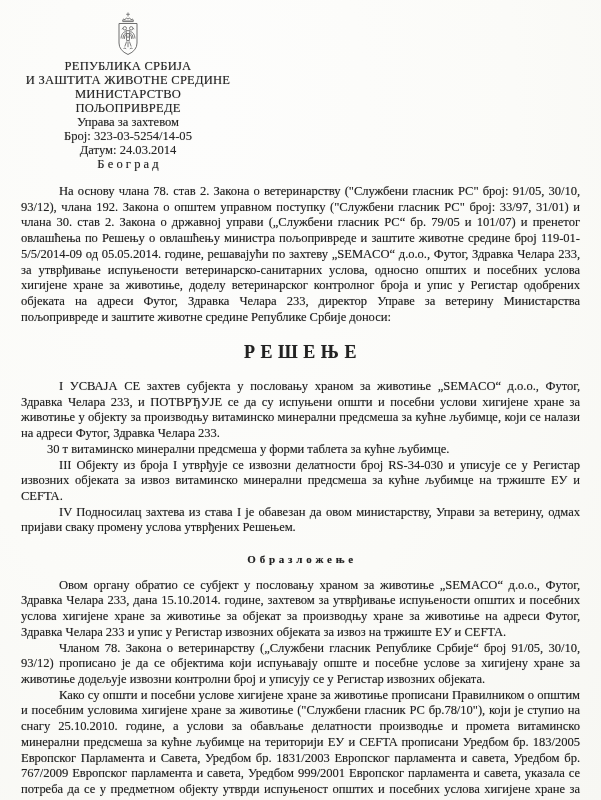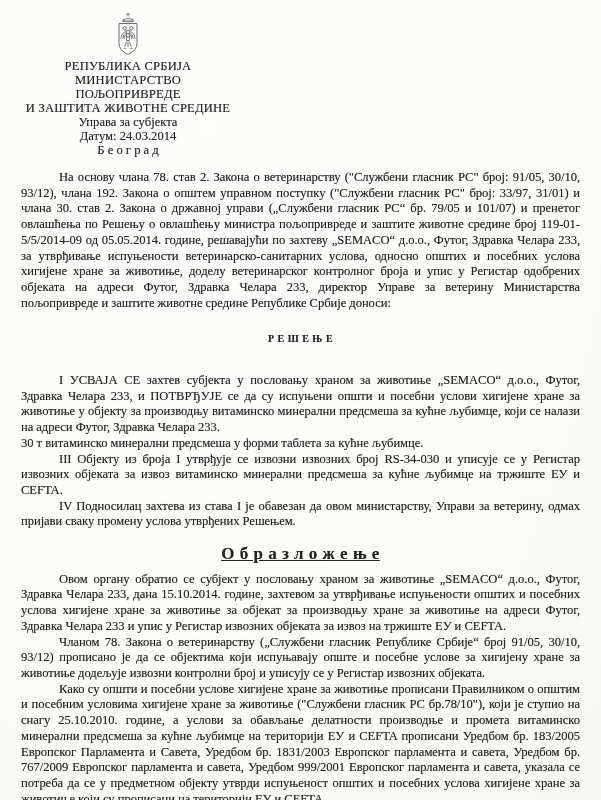--- a/index.html
+++ b/index.html
@@ -38,28 +38,28 @@
     font-size: 12.6px;
     line-height: 15.7px;
     letter-spacing: -0.05px;
     color: #222222;
   }
   .para {
     margin: 0;
     text-align: justify;
     text-indent: 38px;
   }
-  .noindent { text-indent: 0; }
+  .noindent { text-indent: 0; margin-left: 26px; }
   .heading {
     text-align: center;
     font-weight: bold;
     text-indent: 0;
   }
-  .heading-main    { margin: 20px 0 26px 0; font-size: 10px; letter-spacing: 0.5px; }
-  .heading-section { margin: 16px 0 10px 0; font-size: 17px;   letter-spacing: 0.5px; text-decoration: underline; }
+  .heading-main    { margin: 20px 0 18px 0; font-size: 18px; letter-spacing: 0.5px; }
+  .heading-section { margin: 16px 0 10px 0; font-size: 11px;   letter-spacing: 0.5px; }
   .b { font-weight: normal; }
 </style>
 </head>
 <body>
 
 <div class="page">
 
   <div class="letterhead">
 
     <svg class="emblem" width="32" height="44" viewBox="0 0 32 44" fill="none" stroke="#6f6f6f" stroke-width="0.9">
@@ -89,33 +89,34 @@
       <rect x="14.7" y="21.5" width="2.6" height="3.6"></rect>
 
       <path d="M14.6,29.5 L12.8,34.5"></path>
       <path d="M16,29.5 L16,35.2"></path>
       <path d="M17.4,29.5 L19.2,34.5"></path>
 
       <path d="M11.5,36.5 Q13,35.5 14.2,36.8"></path>
       <path d="M17.8,36.8 Q19,35.5 20.5,36.5"></path>
     </svg>
     <div class="lh-caps">РЕПУБЛИКА СРБИЈА</div>
+    <div class="lh-caps">И ЗАШТИТА ЖИВОТНЕ СРЕДИНЕ</div>
     <div class="lh-caps">МИНИСТАРСТВО ПОЉОПРИВРЕДЕ</div>
-    <div class="lh-caps">И ЗАШТИТА ЖИВОТНЕ СРЕДИНЕ</div>
-    <div>Управа за субјекта</div>
+    <div>Управа за захтевом</div>
+    <div>Број: 323-03-5254/14-05</div>
     <div>Датум: 24.03.2014</div>
     <div>Б е о г р а д</div>
   </div>
 
   <div class="body-text" id="paragraphs">
       <div class="para"><span>На основу члана 78. став 2. Закона о ветеринарству ("Службени гласник РС" број: 91/05, 30/10, 93/12), члана 192. Закона о општем управном поступку ("Службени гласник РС" број: 33/97, 31/01) и члана 30. став 2. Закона о државној управи („Службени гласник РС“ бр. 79/05 и 101/07) и пренетог овлашћења по Решењу о овлашћењу министра пољопривреде и заштите животне средине број 119-01-5/5/2014-09 од 05.05.2014. године, решавајући по захтеву „SEMACO“ д.о.о., Футог, Здравка Челара 233, за утврђивање испуњености ветеринарско-санитарних услова, односно општих и посебних услова хигијене хране за животиње, доделу ветеринарског контролног броја и упис у Регистар одобрених објеката на адреси Футог, Здравка Челара 233, директор Управе за ветерину Министарства пољопривреде и заштите животне средине Републике Србије доноси:</span></div>
       <div class="heading heading-main"><span>Р Е Ш Е Њ Е</span></div>
       <div class="para"><span class="b">I УСВАЈА СЕ</span><span>  захтев субјекта у пословању храном за животиње  „SEMACO“ д.о.о., Футог, Здравка Челара 233, и </span><span class="b">ПОТВРЂУЈЕ</span><span> се да су испуњени општи и посебни услови хигијене хране за животиње у објекту за производњу витаминско минерални предсмеша за кућне љубимце, који се налази на адреси Футог, Здравка Челара 233.</span></div>
       <div class="para noindent"><span>30 т витаминско минерални предсмеша  у форми таблета за кућне љубимце.</span></div>
-      <div class="para"><span class="b">III</span><span> Објекту  из броја I </span><span class="b">утврђује</span><span> се извозни извозних број </span><span class="b">RS-34-030</span><span> и уписује се у Регистар извозних објеката за извоз витаминско минерални предсмеша за кућне љубимце на тржиште ЕУ и CEFTA.</span></div>
+      <div class="para"><span class="b">III</span><span> Објекту  из броја I </span><span class="b">утврђује</span><span> се извозни делатности број </span><span class="b">RS-34-030</span><span> и уписује се у Регистар извозних објеката за извоз витаминско минерални предсмеша за кућне љубимце на тржиште ЕУ и CEFTA.</span></div>
       <div class="para"><span class="b">IV</span><span> Подносилац захтева из става I је обавезан да овом министарству, Управи за  ветерину, одмах пријави сваку промену услова утврђених Решењем.</span></div>
       <div class="heading heading-section"><span>О б р а з л о ж е њ е</span></div>
       <div class="para"><span>Овом органу обратио се субјект у пословању храном за животиње „SEMACO“ д.о.о., Футог, Здравка Челара 233, дана 15.10.2014. године, захтевом за утврђивање испуњености општих и посебних услова хигијене хране за животиње за објекат за производњу хране за животиње на адреси Футог, Здравка Челара 233 и упис у Регистар извозних објеката за извоз на тржиште ЕУ и CEFTA.</span></div>
       <div class="para"><span>Чланом 78. Закона о ветеринарству („Службени гласник Републике Србије“ број 91/05, 30/10, 93/12) прописано је да се објектима који испуњавају опште и посебне услове за хигијену хране за животиње додељује извозни контролни број и уписују се у Регистар извозних објеката.</span></div>
       <div class="para"><span>Како су општи и посебни услове хигијене хране за животиње прописани Правилником о општим и посебним условима хигијене хране за животиње ("Службени гласник РС бр.78/10"), који је ступио на снагу 25.10.2010. године, а услови за обављање делатности производње и промета витаминско минерални предсмеша за кућне љубимце на територији ЕУ и CEFTA прописани Уредбом бр. 183/2005 Европског Парламента и Савета, Уредбом бр. 1831/2003 Европског парламента и савета, Уредбом бр. 767/2009 Европског парламента и савета, Уредбом 999/2001 Европског парламента и савета, указала се потреба да се у предметном објекту утврди испуњеност општих и посебних услова хигијене хране за животиње који су прописани на територији ЕУ и CEFTA.</span></div>
     </div>
 
 </div>
 
 </body></html>

